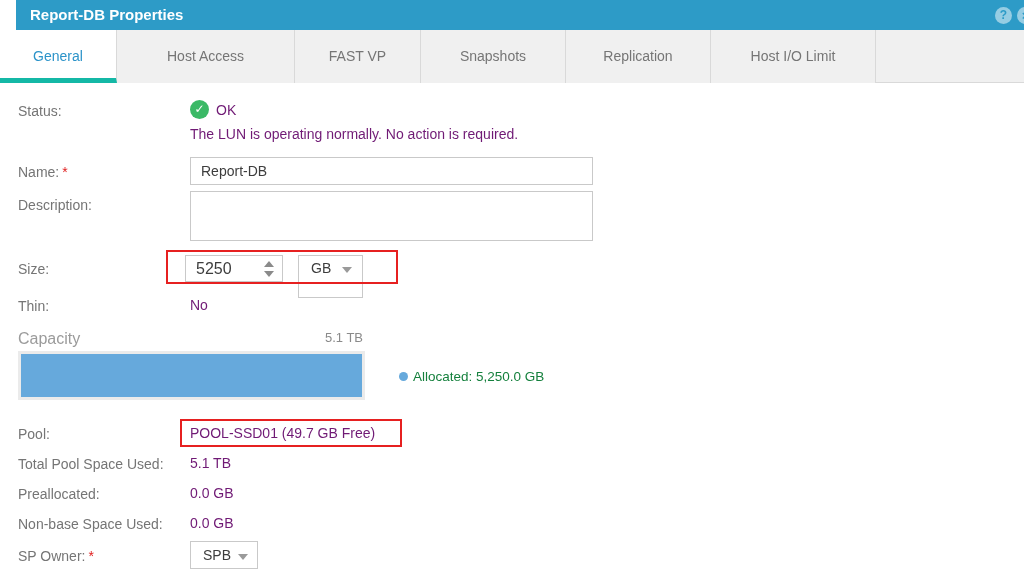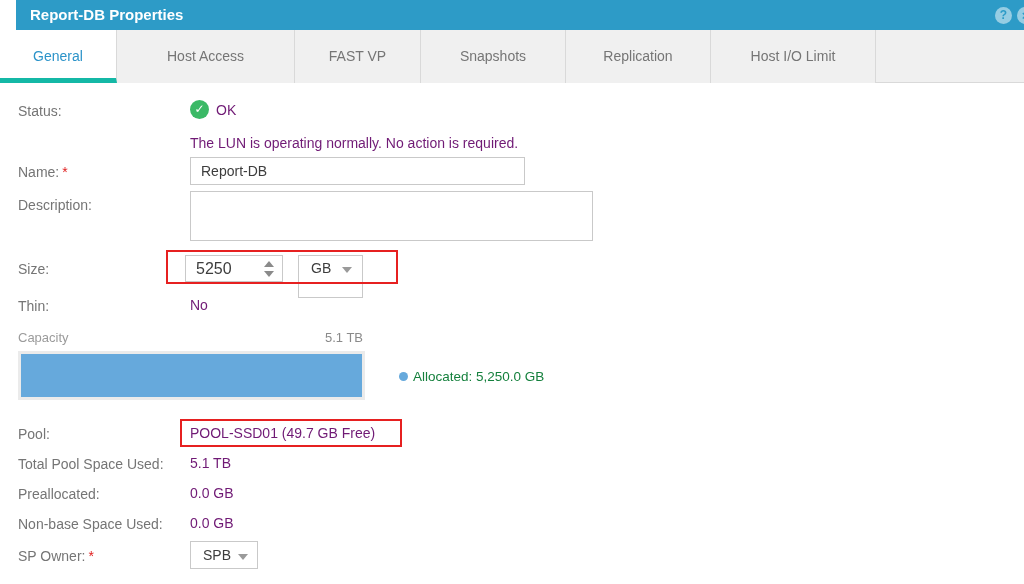--- a/index.html
+++ b/index.html
@@ -27,21 +27,21 @@
   
   .lbl { position:absolute; left:18px; font-size:14px; color:#757575; }
   .val { position:absolute; left:190px; font-size:14px; color:#701a75; }
   .req { color:#e02020; margin-left:3px; font-size:14px; }
 
   .status-icon { position:absolute; left:190px; top:100px; width:19px; height:19px; border-radius:50%;
                  background:#3bb966; color:#fff; font-size:12px; font-weight:bold; text-align:center; line-height:19px; }
 
   .text-input { position:absolute; border:1px solid #c9c9c9; background:#fff; font-family:inherit;
                 font-size:14px; color:#3d3d3d; padding:0 10px; outline:none; }
-  #name-input { left:190px; top:157px; width:335px; height:28px; }
+  #name-input { left:190px; top:157px; width:403px; height:28px; }
   #desc-input { left:190px; top:191px; width:403px; height:50px; resize:none; padding-top:5px; }
 
   
   .spinbox { position:absolute; left:185px; top:255px; width:98px; height:27px; border:1px solid #c9c9c9; background:#fff; }
   .spinbox input { position:absolute; left:0; top:0; width:70px; height:25px; border:none; outline:none;
                    font-family:inherit; font-size:16px; color:#3d3d3d; padding:0 0 0 10px; }
   .spin-arrows { position:absolute; right:8px; top:5px; width:10px; cursor:pointer; }
   .tri-up { width:0; height:0; border-left:5px solid transparent; border-right:5px solid transparent;
             border-bottom:6px solid #8a8a8a; margin-bottom:4px; }
   .tri-down { width:0; height:0; border-left:5px solid transparent; border-right:5px solid transparent;
@@ -51,21 +51,21 @@
   .dd-caret { position:absolute; width:0; height:0; border-left:5px solid transparent;
               border-right:5px solid transparent; border-top:6px solid #9a9a9a; }
   #unit-dd { left:298px; top:255px; width:65px; height:43px; }
   #unit-dd .dd-label { position:absolute; left:12px; top:4px; }
   #unit-dd .dd-caret { right:10px; top:11px; }
   #sp-dd { left:190px; top:541px; width:68px; height:28px; }
   #sp-dd .dd-label { position:absolute; left:12px; top:5px; }
   #sp-dd .dd-caret { right:9px; top:12px; }
 
   
-  .cap-label { position:absolute; left:18px; top:330px; font-size:13px; color:#9b9b9b; }
+  .cap-label { position:absolute; left:18px; top:330px; font-size:16px; color:#9b9b9b; }
   .cap-total { position:absolute; left:18px; top:330px; width:345px; text-align:right; font-size:13px; color:#8a8a8a; }
   .cap-track { position:absolute; left:18px; top:351px; width:347px; height:49px; background:#ebebeb; padding:3px; }
   .cap-bar { width:100%; height:100%; background:#66a9dc; }
   .legend-dot { position:absolute; left:399px; top:372px; width:9px; height:9px; border-radius:50%; background:#66a9dc; }
   .legend-text { position:absolute; left:413px; top:369px; font-size:13.5px; color:#15803d; }
 
   
   .annot { position:absolute; border:2px solid #e62020; pointer-events:none; }
   #annot-size { left:166px; top:250px; width:232px; height:34px; }
   #annot-pool { left:180px; top:419px; width:222px; height:28px; }
@@ -87,21 +87,21 @@
     <div class="tab" style="width:126px">FAST VP</div>
     <div class="tab" style="width:145px">Snapshots</div>
     <div class="tab" style="width:145px">Replication</div>
     <div class="tab" style="width:165px">Host I/O Limit</div>
     <div class="tab-filler"></div>
   </div>
 
   <span class="lbl" style="top:103px">Status:</span>
   <span class="status-icon">✓</span>
   <span class="val" style="left:216px; top:102px">OK</span>
-  <span class="val" style="top:135px">The LUN is operating normally. No action is required.</span>
+  <span class="val" style="top:126px">The LUN is operating normally. No action is required.</span>
 
   <span class="lbl" style="top:164px"><span>Name:</span><span class="req">*</span></span>
   <input id="name-input" class="text-input" type="text" value="Report-DB" style="">
 
   <span class="lbl" style="top:197px">Description:</span>
   <textarea id="desc-input" class="text-input" style=""></textarea>
 
   <span class="lbl" style="top:261px">Size:</span>
   <div class="spinbox">
     <input type="text" value="5250" style="">

